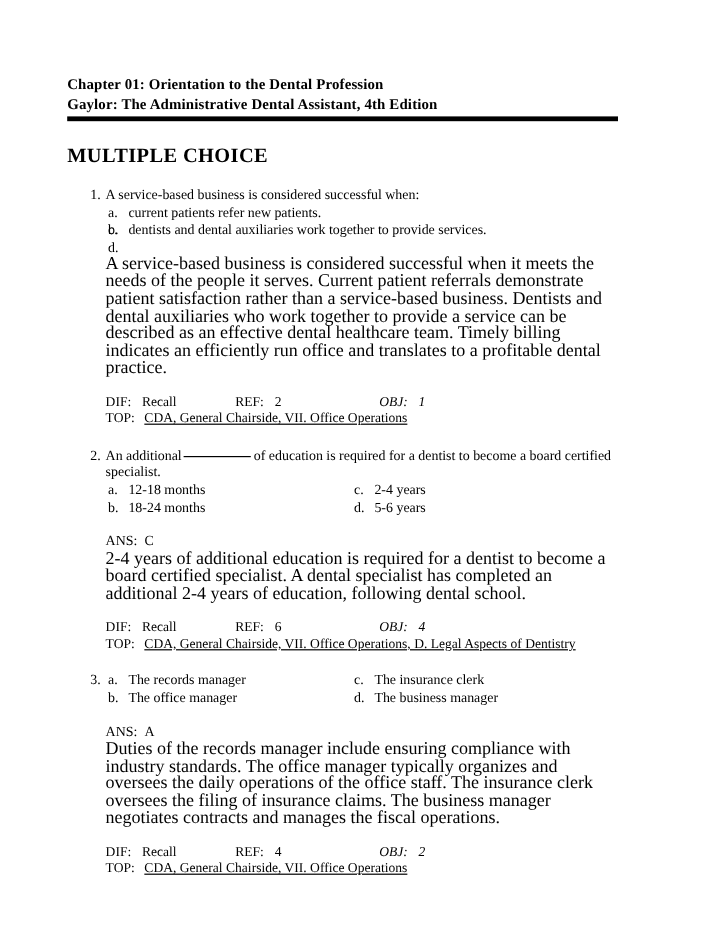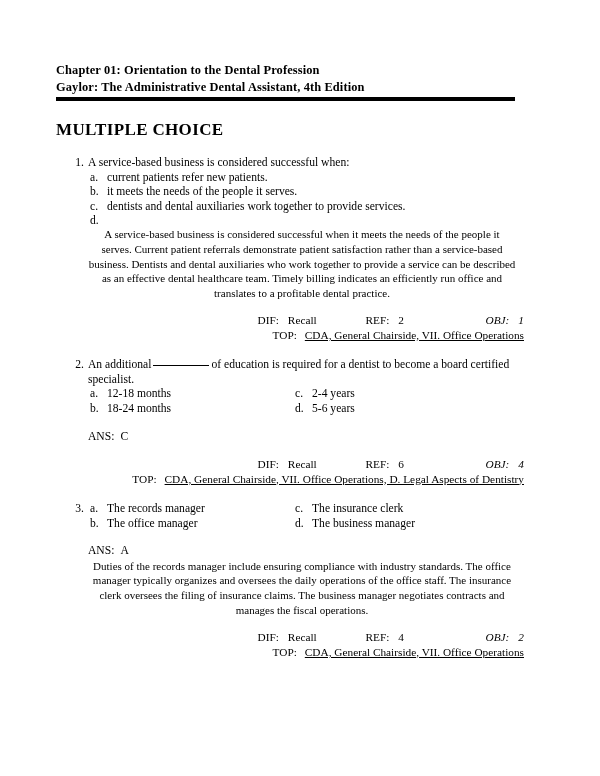--- a/index.html
+++ b/index.html
@@ -112,37 +112,36 @@
   
   .answer-area {
     margin-top: 13px;
     padding-left: 32px;
     font-size: 11.6px;
     line-height: 14.6px;
   }
   .ans-line .ans-label { }
   .ans-line .ans-value { padding-left: 6px; }
   .rationale {
-    font-size: 11px;
+    font-size: 15px;
     line-height: 14.6px;
-    text-align: center;
+    text-align: left;
     max-width: 428px;
   }
 
   
   .meta {
     margin-top: 13px;
     padding-left: 32px;
     font-size: 11.3px;
     line-height: 14.4px;
   }
   .meta-row {
     display: flex;
     white-space: nowrap;
-    justify-content: flex-end;
   }
   .meta-cell {
     display: flex;
   }
   .meta-cell.dif { width: 108px; flex: 0 0 108px; }
   .meta-cell.ref { width: 120px; flex: 0 0 120px; }
   .meta-cell.obj { flex: 0 0 auto; font-style: italic; }
   .meta-key { }
   .meta-val { padding-left: 9px; }
   .meta-row.top .meta-key { }
@@ -166,21 +165,20 @@
       <span class="q-number">1.</span>
       <span>A service-based business is considered successful when:</span>
     </div>
     <div class="options one-col">
       <div class="opt">
         <span class="opt-letter">a.</span>
         <span>current patients refer new patients.</span>
       </div>
       <div class="opt">
         <span class="opt-letter">b.</span>
-        <span>it meets the needs of the people it serves.</span>
       </div>
       <div class="opt">
         <span class="opt-letter">c.</span>
         <span>dentists and dental auxiliaries work together to provide services.</span>
       </div>
       <div class="opt">
         <span class="opt-letter">d.</span>
       </div>
     </div>
     <div class="answer-area">
@@ -232,20 +230,21 @@
         <span class="opt col-right">
           <span class="opt-letter">d.</span>
           <span>5-6 years</span>
         </span>
       </div>
     </div>
     <div class="answer-area">
       <div class="ans-line">
         <span class="ans-label">ANS:</span><span class="ans-value">C</span>
       </div>
+      <div class="rationale">2-4 years of additional education is required for a dentist to become a board certified specialist. A dental specialist has completed an additional 2-4 years of education, following dental school.</div>
     </div>
     <div class="meta">
       <div class="meta-row">
         <span class="meta-cell dif">
           <span class="meta-key">DIF:</span>
           <span class="meta-val">Recall</span>
         </span>
         <span class="meta-cell ref">
           <span class="meta-key">REF:</span>
           <span class="meta-val">6</span>

